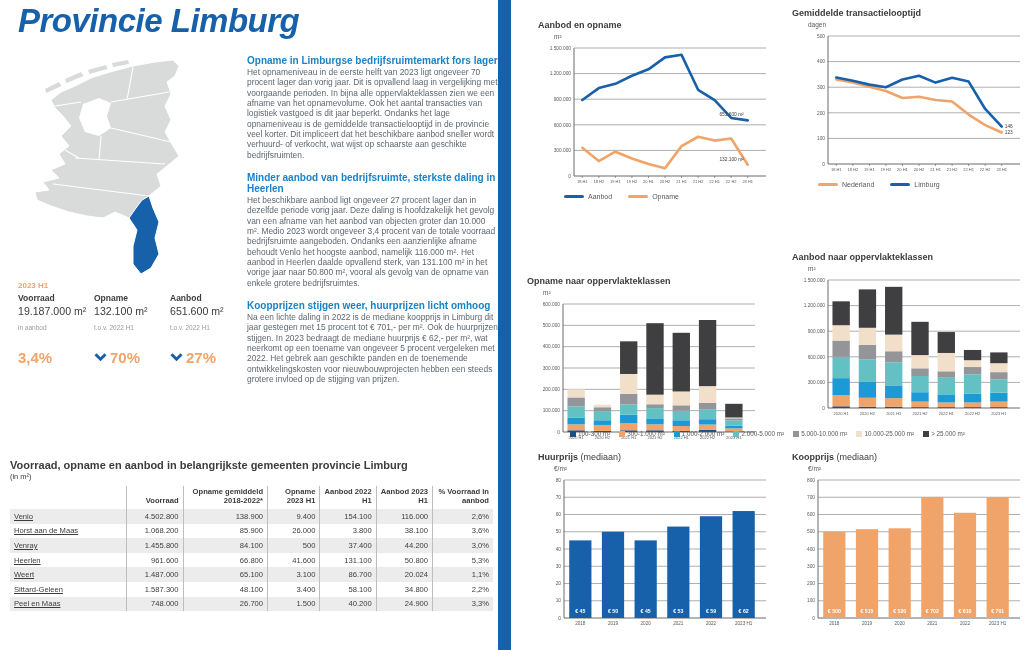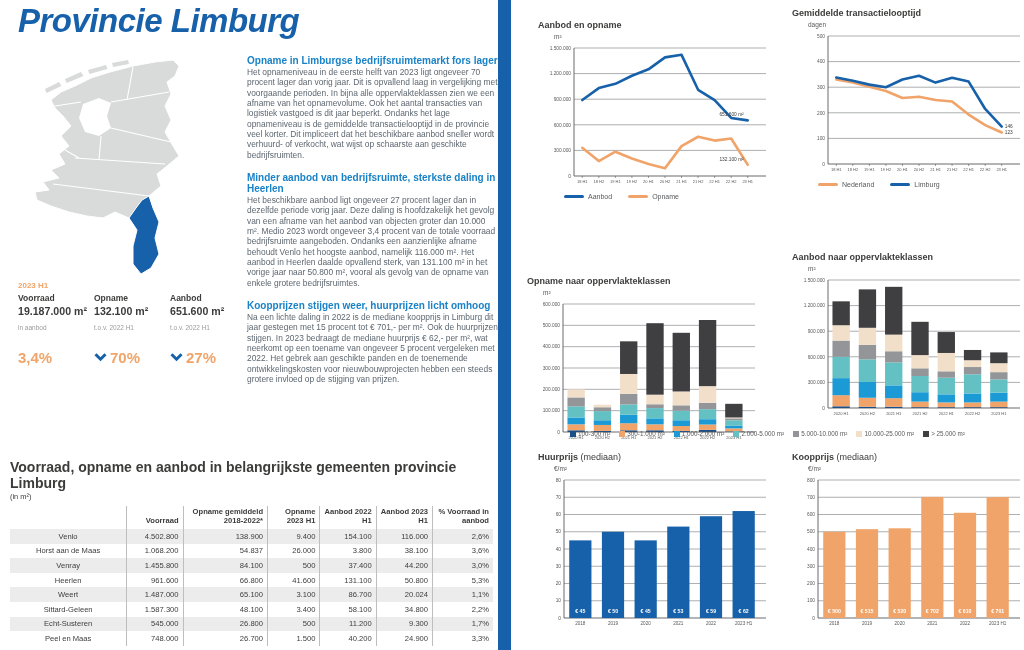--- a/index.html
+++ b/index.html
@@ -11,38 +11,38 @@
   .left-panel{position:absolute;left:0;top:0;width:498px;height:650px;}
   .page-title{position:absolute;left:18px;top:2px;margin:0;font-size:33px;font-weight:bold;
               color:#1760aa;letter-spacing:-0.5px;font-style:italic;}
   .map-wrap{position:absolute;left:12px;top:50px;width:226px;height:230px;}
 
   .stats{position:absolute;left:18px;top:281px;width:235px;}
   .stats-period{color:#f0a469;font-size:8px;font-weight:bold;margin-bottom:3px;}
   .stats-row{display:flex;}
   .stat{width:76px;}
   .stat-label{font-size:8.5px;font-weight:bold;color:#3c3c3b;}
-  .stat-value{font-size:10.6px;font-weight:bold;margin-top:2px;white-space:nowrap;}
+  .stat-value{font-size:10.6px;font-weight:normal;margin-top:2px;white-space:nowrap;}
   .stat-sub{font-size:6.5px;color:#9b9b9b;margin-top:7px;}
   .stat-delta{font-size:15px;font-weight:bold;color:#f0a469;margin-top:18px;
               display:flex;align-items:center;gap:3px;}
 
   .articles{position:absolute;left:247px;top:43px;width:251px;}
   .article{margin-bottom:9px;}
   .article h3{font-size:10px;color:#1a82c6;margin:12px 0 1px 0;}
   .article p{font-size:8.4px;line-height:1.23;color:#5d6770;margin:0;}
 
   .table-block{position:absolute;left:10px;top:459px;width:483px;}
-  .table-title{font-size:14px;font-weight:bold;color:#3c3c3b;}
+  .table-title{font-size:11px;font-weight:bold;color:#3c3c3b;}
   .table-unit{font-size:7.4px;margin:1px 0 5px 0;}
   table{border-collapse:collapse;width:100%;font-size:7.6px;table-layout:fixed;}
   th{font-weight:bold;text-align:right;vertical-align:bottom;padding:1px 4px 3px 4px;
      border-left:1px solid #bcbec0;line-height:1.25;}
   td{text-align:right;padding:2.8px 4px;border-left:1px solid #bcbec0;white-space:nowrap;}
-  th:first-child,td:first-child{text-align:center;border-left:none;}
+  th:first-child,td:first-child{text-align:left;border-left:none;text-decoration:underline;}
   tbody tr:nth-child(odd){background:#ececec;}
 
   
   .divider{position:absolute;left:498px;top:0;width:13px;height:650px;background:#1661a9;}
 
   
   .right-panel{position:absolute;left:511px;top:0;width:513px;height:650px;}
   .chart-card{position:absolute;width:230px;}
   .chart-title{font-size:9px;font-weight:bold;color:#3c3c3b;}
   .chart-title .suffix{font-weight:normal;}
@@ -174,21 +174,21 @@
             <td>4.502.800</td>
             <td>138.900</td>
             <td>9.400</td>
             <td>154.100</td>
             <td>116.000</td>
             <td>2,6%</td>
           </tr>
           <tr>
             <td>Horst aan de Maas</td>
             <td>1.068.200</td>
-            <td>54.837</td>
+            <td>85.900</td>
             <td>26.000</td>
             <td>3.800</td>
             <td>38.100</td>
             <td>3,6%</td>
           </tr>
           <tr>
             <td>Venray</td>
             <td>1.455.800</td>
             <td>84.100</td>
             <td>500</td>
@@ -215,29 +215,20 @@
             <td>1,1%</td>
           </tr>
           <tr>
             <td>Sittard-Geleen</td>
             <td>1.587.300</td>
             <td>48.100</td>
             <td>3.400</td>
             <td>58.100</td>
             <td>34.800</td>
             <td>2,2%</td>
-          </tr>
-          <tr>
-            <td>Echt-Susteren</td>
-            <td>545.000</td>
-            <td>26.800</td>
-            <td>500</td>
-            <td>11.200</td>
-            <td>9.300</td>
-            <td>1,7%</td>
           </tr>
           <tr>
             <td>Peel en Maas</td>
             <td>748.000</td>
             <td>26.700</td>
             <td>1.500</td>
             <td>40.200</td>
             <td>24.900</td>
             <td>3,3%</td>
           </tr>

